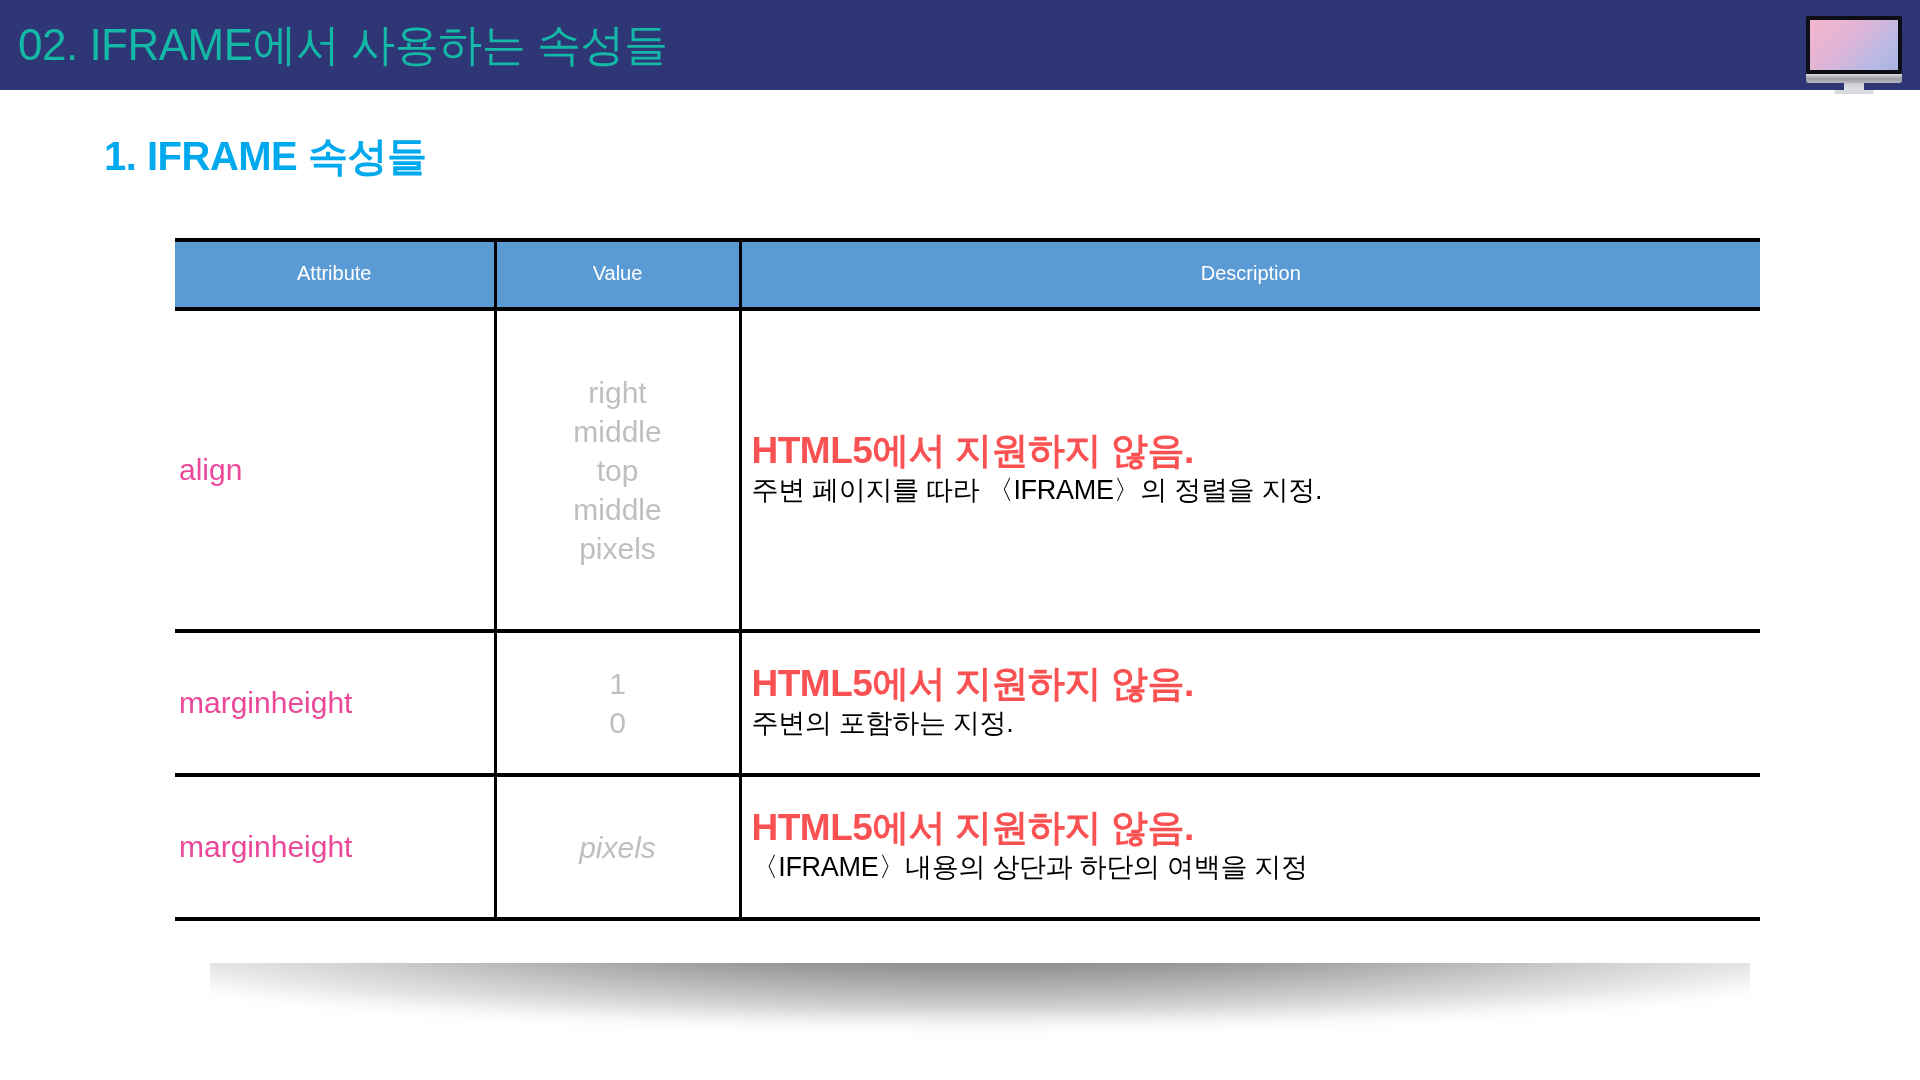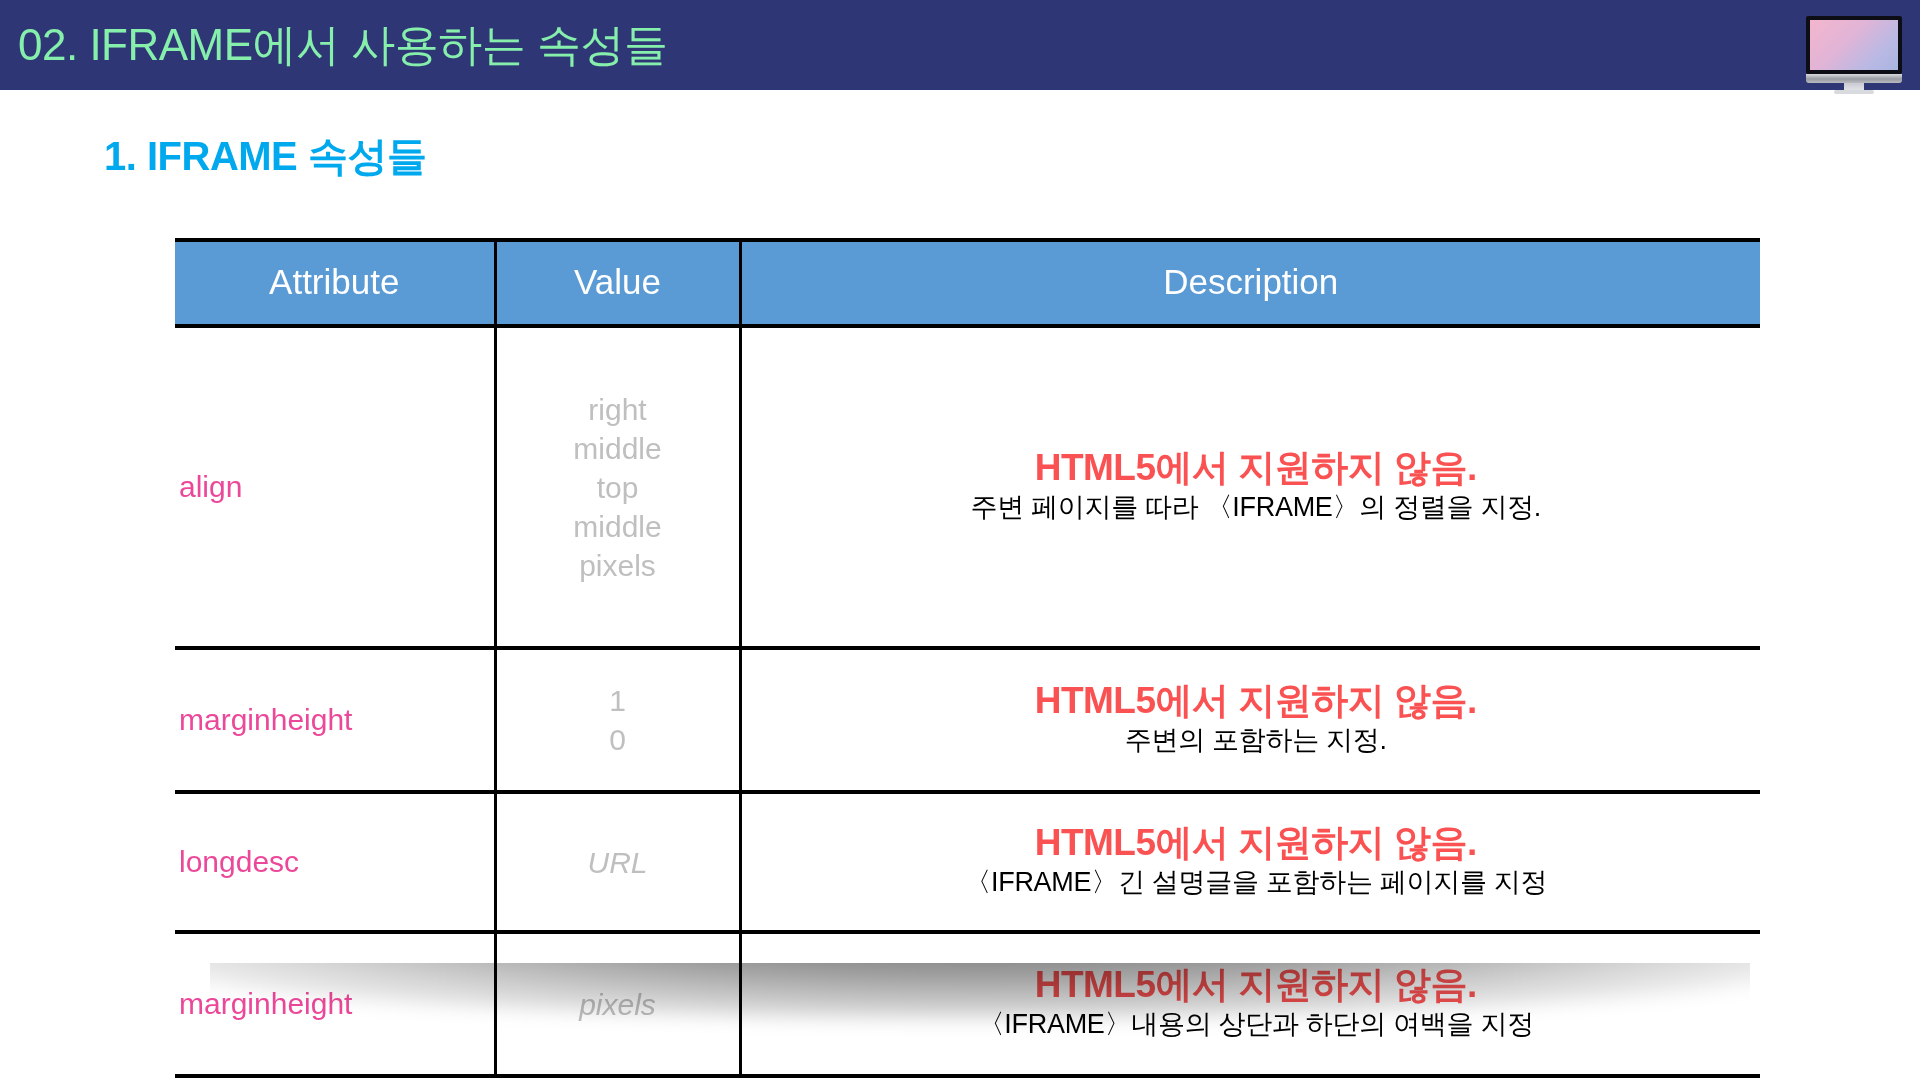--- a/index.html
+++ b/index.html
@@ -22,21 +22,21 @@
     top: 0;
     width: 1920px;
     height: 90px;
     background: #2e3675;
   }
   .header-title {
     position: absolute;
     left: 18px;
     top: 50%;
     transform: translateY(-50%);
-    color: #86efac;
+    color: #14b8a6;
     font-size: 44px;
     font-weight: 400;
     letter-spacing: -0.5px;
     white-space: nowrap;
     line-height: 1;
   }
 
   
   .monitor-icon {
     position: absolute;
@@ -113,21 +113,21 @@
     border-collapse: collapse;
     table-layout: fixed;
   }
   table.attr-table col.c-attr  { width: 320px; }
   table.attr-table col.c-value { width: 245px; }
   table.attr-table col.c-desc  { width: 1020px; }
 
   thead th {
     background: #5b9bd5;
     color: #ffffff;
-    font-size: 35px;
+    font-size: 20px;
     font-weight: 400;
     text-align: center;
     padding: 20px 0 22px 0;
     border-top: 4px solid #000000;
     border-bottom: 4px solid #000000;
     border-right: 3px solid #000000;
   }
   thead th:last-child { border-right: none; }
 
   tbody td {
@@ -151,21 +151,21 @@
     font-size: 30px;
     font-weight: 400;
     line-height: 1.3;
     padding: 6px 4px;
   }
   td.cell-value.italic { font-style: italic; }
   .value-line { display: block; }
 
   td.cell-desc {
     padding: 8px 0 10px 10px;
-    text-align: center;
+    text-align: left;
   }
   .desc-head {
     display: block;
     color: #fa5252;
     font-size: 37px;
     font-weight: 700;
     line-height: 1.12;
     letter-spacing: -0.5px;
     white-space: nowrap;
   }
@@ -262,30 +262,20 @@
         <td class="cell-value">
           <span class="value-line">1</span>
           <span class="value-line">0</span>
         </td>
         <td class="cell-desc">
           <span class="desc-head">HTML5에서 지원하지 않음.</span>
           <span class="desc-sub">주변의 포함하는 지정.</span>
         </td>
       </tr>
 
-      <tr class="row-2">
-        <td class="cell-attr">longdesc</td>
-        <td class="cell-value italic">
-          <span class="value-line">URL</span>
-        </td>
-        <td class="cell-desc">
-          <span class="desc-head">HTML5에서 지원하지 않음.</span>
-          <span class="desc-sub">〈IFRAME〉긴 설명글을 포함하는 페이지를 지정</span>
-        </td>
-      </tr>
 
       <tr class="row-3">
         <td class="cell-attr">marginheight</td>
         <td class="cell-value italic">
           <span class="value-line">pixels</span>
         </td>
         <td class="cell-desc">
           <span class="desc-head">HTML5에서 지원하지 않음.</span>
           <span class="desc-sub">〈IFRAME〉내용의 상단과 하단의 여백을 지정</span>
         </td>

